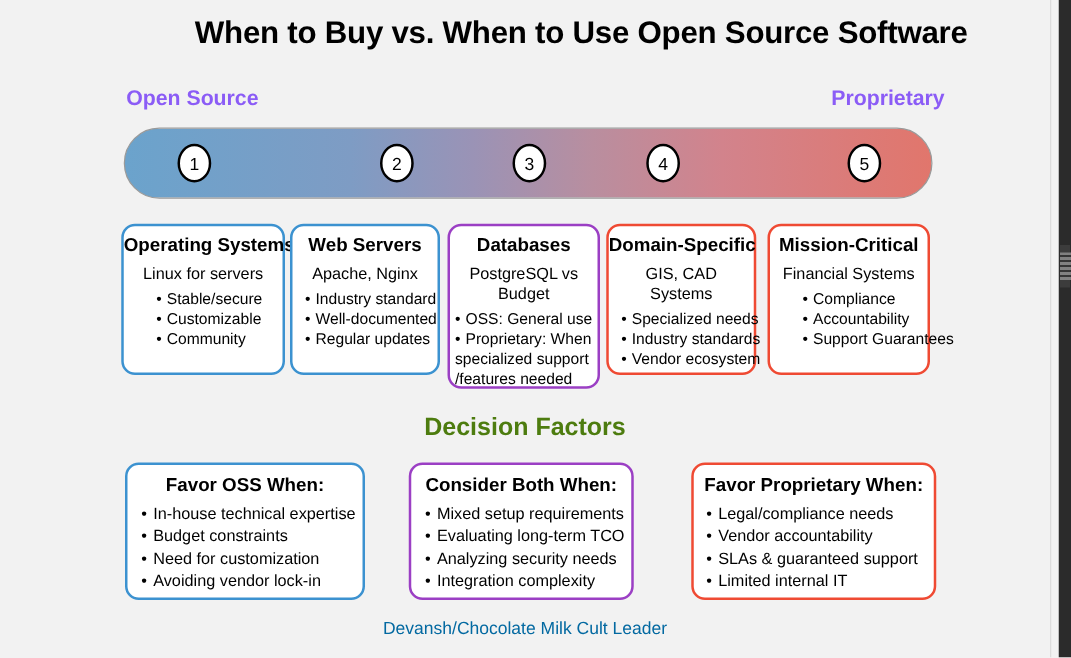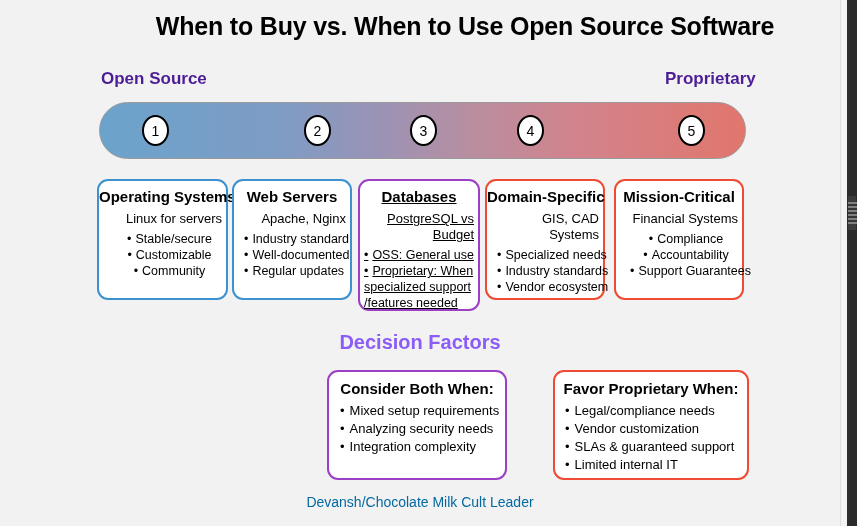--- a/index.html
+++ b/index.html
@@ -79,21 +79,21 @@
     letter-spacing: -0.2px;
     padding-left: 45px;
   }
 
   
   .axis-label {
     position: absolute;
     top: 69px;
     font-size: 17px;
     font-weight: bold;
-    color: #4c1d95;
+    color: #8b5cf6;
   }
   #label-open-source { left: 101px; }
   #label-proprietary { left: 665px; width: 104px; text-align: left; }
 
   
   #spectrum-bar {
     position: absolute;
     left: 99px;
     top: 102px;
     width: 647px;
@@ -134,67 +134,67 @@
     border-radius: 11px;
     box-sizing: border-box;
     padding-top: 6px;
   }
   .cat-card.blue   { border-color: #3c92d0; }
   .cat-card.purple { border-color: #9b3fc4; }
   .cat-card.red    { border-color: #ef4a33; }
 
   #cat-0 { left: 97px;  width: 131px; height: 121px; }
   #cat-1 { left: 232px; width: 120px; height: 121px; }
-  #cat-2 { left: 358px; width: 122px; height: 132px; text-decoration: underline; }
+  #cat-2 { left: 358px; width: 122px; height: 132px; }
   #cat-3 { left: 485px; width: 120px; height: 121px; }
   #cat-4 { left: 614px; width: 130px; height: 121px; }
 
   .cat-title {
     font-size: 15px;
     font-weight: bold;
     color: #000;
     text-align: center;
     white-space: nowrap;
     margin: 0 0 2px 0;
     line-height: 19px;
   }
   .cat-sub {
     font-size: 13px;
     color: #000;
-    text-align: right;
+    text-align: center;
     line-height: 16px;
     margin: 5px 4px 4px 4px;
   }
   .cat-bullets {
     font-size: 12.5px;
     color: #000;
     line-height: 16px;
     margin: 4px 0 0 0;
     padding: 0 0 0 10px;
     list-style: none;
   }
   .cat-bullets li::before {
     content: "\2022";
     margin-right: 4px;
   }
   .cat-bullets.wrapbul { padding-left: 4px; }
   .cat-bullets.wrapbul li { white-space: normal; }
   .cat-bullets li { white-space: nowrap; }
-  .cat-bullets.center-ind { padding-left: 14px; text-align: center; }
+  .cat-bullets.center-ind { padding-left: 26px; }
 
   
   #decision-heading {
     position: absolute;
     left: 0;
     top: 331px;
     width: 840px;
     text-align: center;
     font-size: 20px;
     font-weight: bold;
-    color: #8b5cf6;
+    color: #4d7c0f;
   }
 
   .df-card {
     position: absolute;
     top: 370px;
     background: #fff;
     border: 2px solid #000;
     border-radius: 11px;
     box-sizing: border-box;
     padding: 8px 0 0 0;
@@ -303,35 +303,45 @@
     <div class="cat-sub">GIS, CAD Systems</div>
     <ul class="cat-bullets">
       <li>Specialized needs</li>
       <li>Industry standards</li>
       <li>Vendor ecosystem</li>
     </ul>
   </div>
 
   <div id="decision-heading">Decision Factors</div>
 
+  <div class="df-card blue" id="df-0">
+    <div class="df-title">Favor OSS When:</div>
+    <ul class="df-bullets">
+      <li>In-house technical expertise</li>
+      <li>Budget constraints</li>
+      <li>Need for customization</li>
+      <li>Avoiding vendor lock-in</li>
+    </ul>
+  </div>
 
   <div class="df-card purple" id="df-1">
     <div class="df-title">Consider Both When:</div>
     <ul class="df-bullets">
       <li>Mixed setup requirements</li>
+      <li>Evaluating long-term TCO</li>
       <li>Analyzing security needs</li>
       <li>Integration complexity</li>
     </ul>
   </div>
 
   <div class="df-card red" id="df-2">
     <div class="df-title">Favor Proprietary When:</div>
     <ul class="df-bullets">
       <li>Legal/compliance needs</li>
-      <li>Vendor customization</li>
+      <li>Vendor accountability</li>
       <li>SLAs &amp; guaranteed support</li>
       <li>Limited internal IT</li>
     </ul>
   </div>
 
   <div id="footer">Devansh/Chocolate Milk Cult Leader</div>
 </div>
 
 <div id="scroll-gutter">
   <div id="scroll-track"></div>

